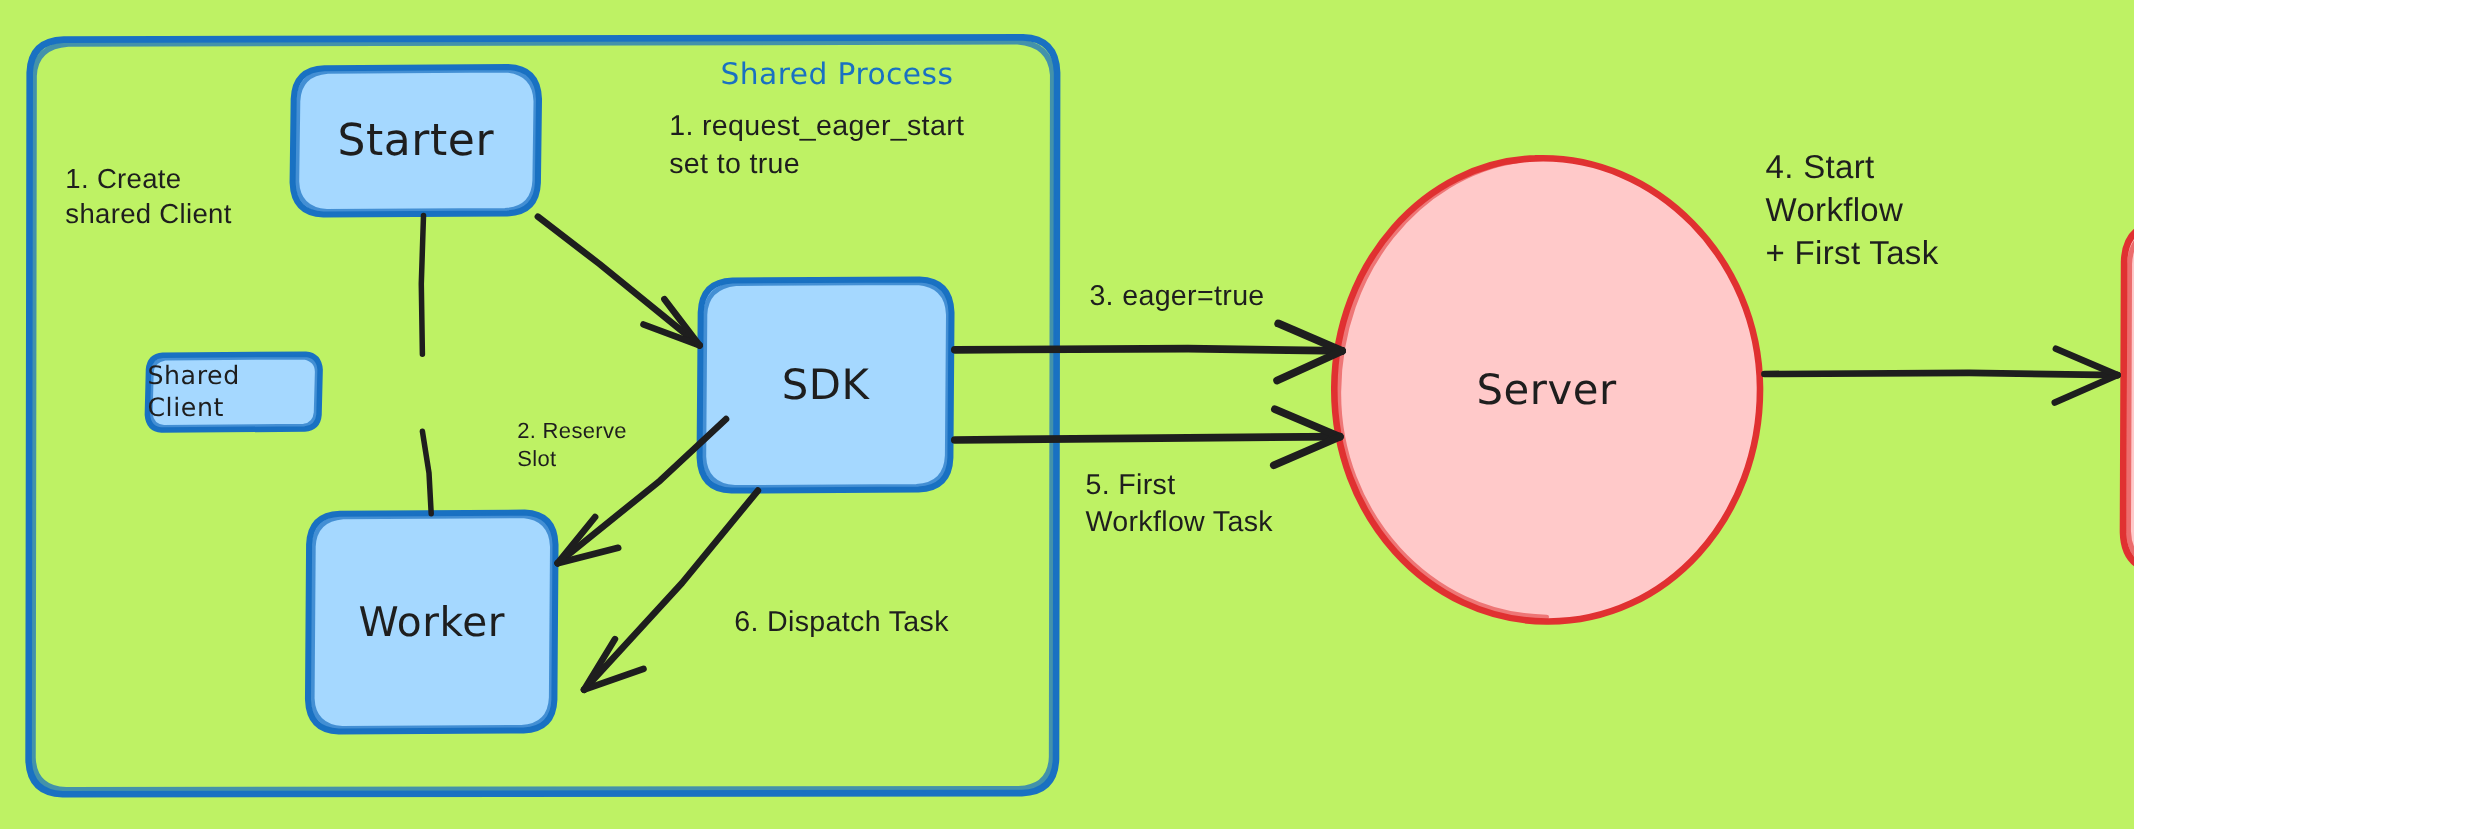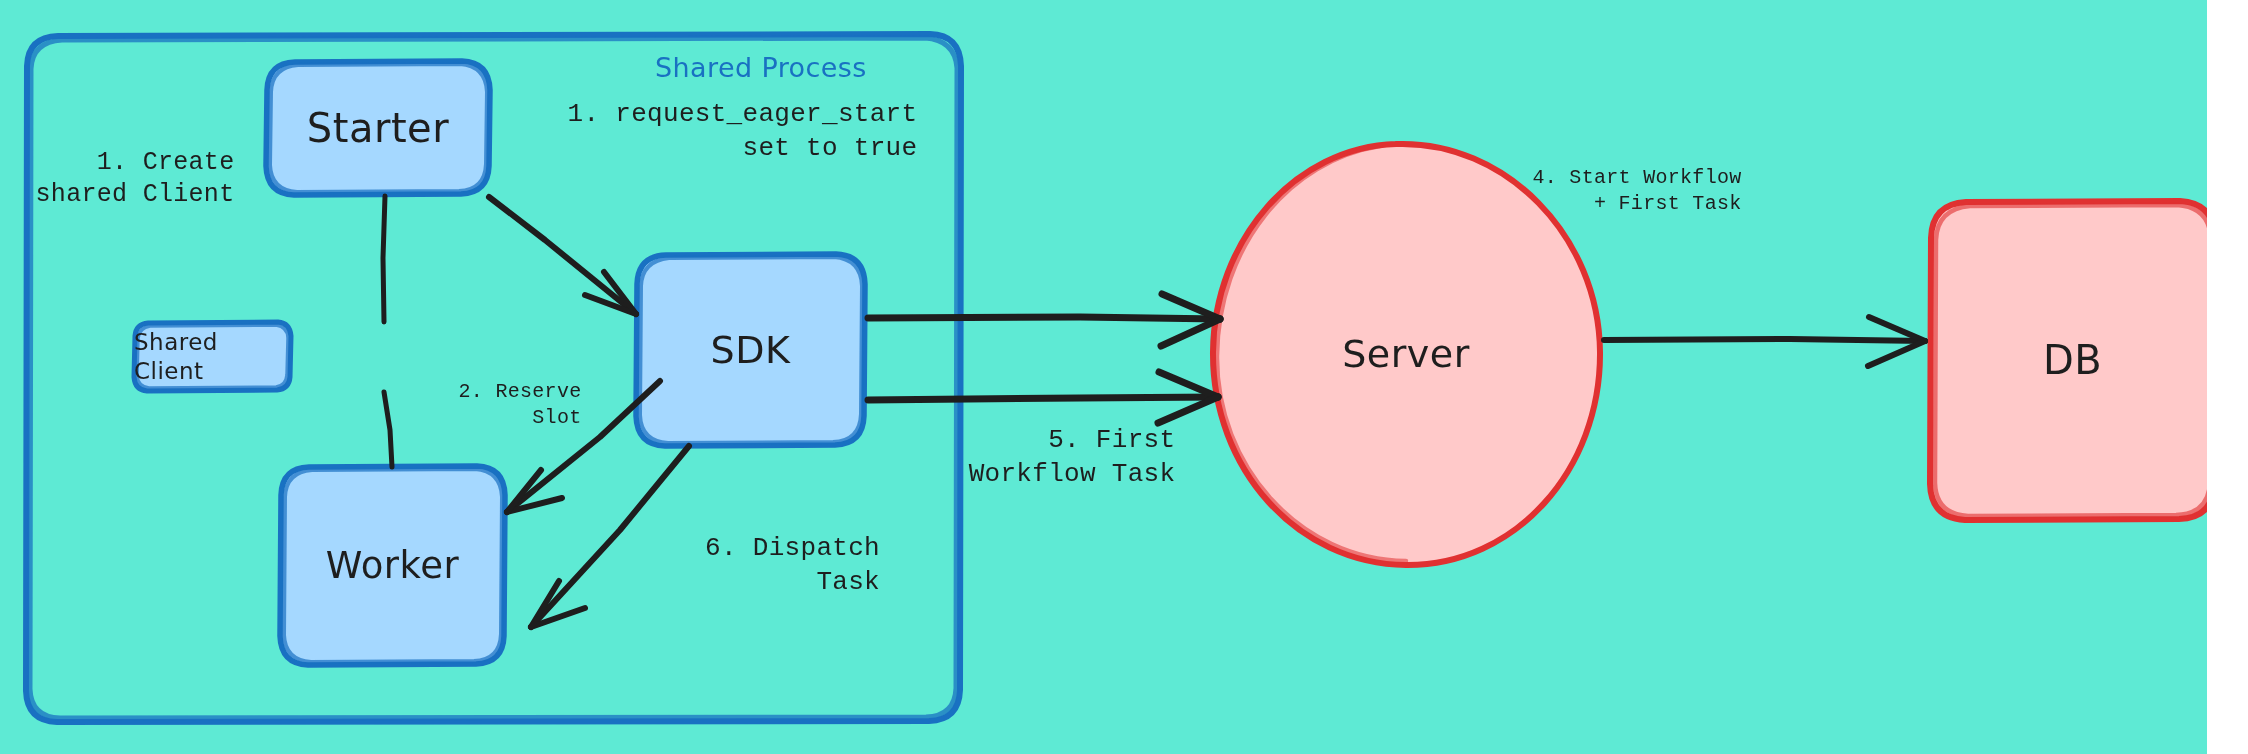--- a/index.html
+++ b/index.html
@@ -6,23 +6,23 @@
   html, body {
     margin: 0;
     padding: 0;
     background: #ffffff;
   }
   body {
     font-family: "DejaVu Sans", sans-serif;
   }
   #canvas {
     position: relative;
-    width: 2207px;
+    width: 1940px;
     height: 754px;
-    background: #5eead4;
+    background: #bef264;
     overflow: hidden;
   }
   #sketch-layer {
     position: absolute;
     left: 0;
     top: 0;
     width: 2248px;
     height: 754px;
     pointer-events: none;
   }
@@ -37,23 +37,23 @@
     letter-spacing: 0.5px;
     line-height: 1.22;
     white-space: pre-line;
     pointer-events: none;
   }
   .edge-label {
     position: absolute;
     display: flex;
     align-items: center;
     justify-content: center;
-    text-align: right;
+    text-align: left;
     color: #1e1e1e;
-    font-family: Liberation Mono, monospace;
+    font-family: Liberation Sans, sans-serif;
     line-height: 1.3;
     letter-spacing: 0.3px;
     white-space: pre-line;
     pointer-events: none;
   }
   .group-title {
     position: absolute;
     color: #1971c2;
     font-family: "DejaVu Sans", sans-serif;
     letter-spacing: 0.4px;
@@ -182,22 +182,23 @@
 
   <div class="edge-label" style="left:30px; top:148px; width:210px; height:62px; font-size:25px;">1. Create
 shared Client</div>
 
   <div class="edge-label" style="left:540px; top:98px; width:405px; height:68px; font-size:26px;">1. request_eager_start
 set to true</div>
 
   <div class="edge-label" style="left:430px; top:372px; width:180px; height:66px; font-size:20px;">2. Reserve
 Slot</div>
 
-
-  <div class="edge-label" style="left:1522px; top:156px; width:230px; height:70px; font-size:20px;">4. Start Workflow
+  <div class="edge-label" style="left:955px; top:252px; width:230px; height:34px; font-size:26px;">3. eager=true</div>
+
+  <div class="edge-label" style="left:1605px; top:156px; width:230px; height:70px; font-size:30px;">4. Start Workflow
 + First Task</div>
 
   <div class="edge-label" style="left:952px; top:422px; width:240px; height:72px; font-size:26px;">5. First
 Workflow Task</div>
 
   <div class="edge-label" style="left:612px; top:548px; width:230px; height:36px; font-size:26px;margin-left:38px;">6. Dispatch Task</div>
 
   <div class="hit" style="left:266px; top:61px; width:224px; height:134px;"></div>
   <div class="hit" style="left:134px; top:322px; width:157px; height:69px;"></div>
   <div class="hit" style="left:280px; top:466px; width:225px; height:199px;"></div>

